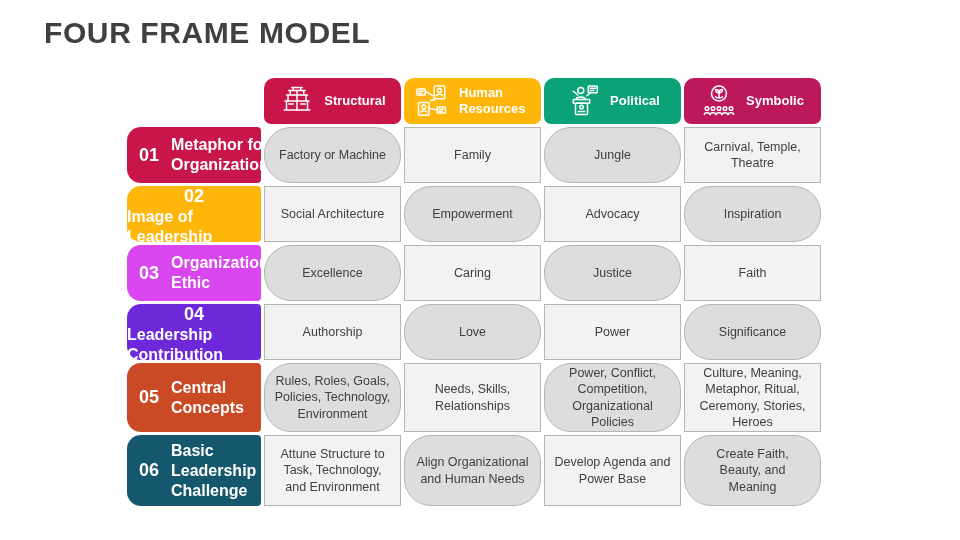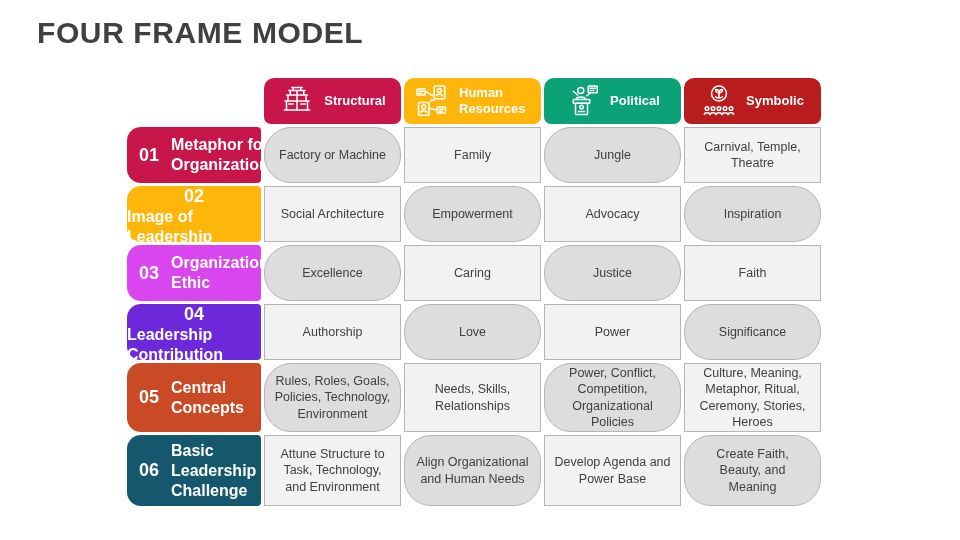--- a/index.html
+++ b/index.html
@@ -7,21 +7,21 @@
   body { font-family: "Liberation Sans", sans-serif; }
   .slide {
     position: relative;
     width: 960px;
     height: 540px;
     background: #ffffff;
     overflow: hidden;
   }
   .slide-title {
     position: absolute;
-    left: 37px;
+    left: 44px;
     top: 16px;
     font-size: 30px;
     font-weight: 700;
     letter-spacing: 0.02em;
     color: #404042;
   }
   .frame-table {
     position: absolute;
     left: 127px;
     top: 78px;
@@ -134,21 +134,21 @@
           <path d="M15 22c0-4.5 12-4.5 12 0"></path>
           <rect x="11" y="22" width="22" height="5" rx="1"></rect>
           <rect x="14" y="27" width="16" height="15" rx="1"></rect>
           <circle cx="22" cy="32" r="2.4"></circle>
           <path d="M18 38h8"></path>
         </svg>
       </span>
       <span class="label">Political</span>
     </div>
 
-    <div class="col-header" style="background-color: #b91c1c;">
+    <div class="col-header" style="background-color: #be185d;">
       <span class="icon">
         <svg viewBox="0 0 48 48" fill="none" stroke="#ffffff" stroke-width="2" stroke-linecap="round" stroke-linejoin="round">
           <circle cx="24" cy="14" r="10"></circle>
           <path d="M24 19v-6"></path>
           <path d="M24 13c-3.2 0-4.5-2.2-4.5-4.5 2.3 0 4.5 1.3 4.5 4.5z"></path>
           <path d="M24 13c3.2 0 4.5-2.2 4.5-4.5-2.3 0-4.5 1.3-4.5 4.5z"></path>
           <path d="M19.5 18.5c1.5 1.8 7.5 1.8 9 0"></path>
           <circle cx="8" cy="34" r="2.4"></circle>
             <circle cx="16" cy="34" r="2.4"></circle>
             <circle cx="24" cy="34" r="2.4"></circle>

